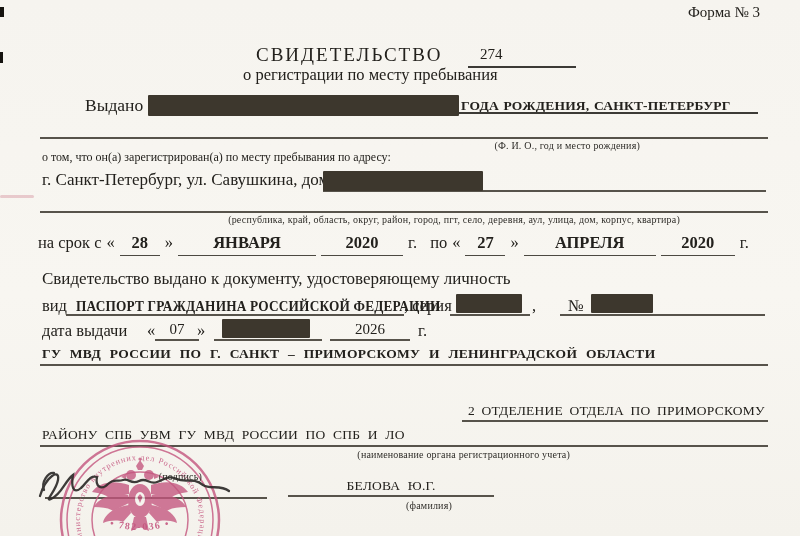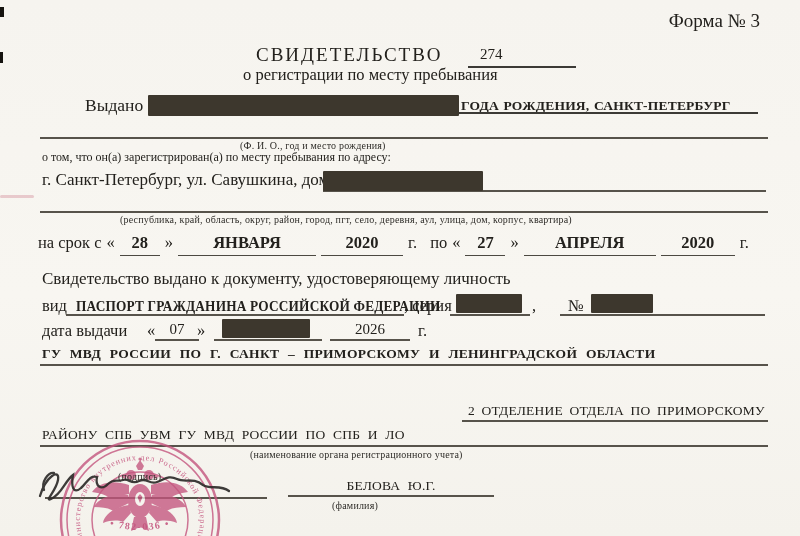--- a/index.html
+++ b/index.html
@@ -7,24 +7,24 @@
   #page {
     position:relative; width:800px; height:536px; overflow:hidden;
     background:linear-gradient(180deg,#f6f4ef 0%,#f8f6f1 55%,#f4f2ec 100%);
     font-family:"Liberation Serif","DejaVu Serif",serif;
     color:#23211d;
   }
   .abs { position:absolute; }
   .rule { position:absolute; background:#57534b; height:1.5px; }
   .rule.dark { background:#3c3a36; height:2px; }
   .bar { position:absolute; background:#3d372d; z-index:3; border-radius:1px; }
-  .cap { position:absolute; font-size:10px; color:#2e2c28; text-align:left; letter-spacing:.2px; }
+  .cap { position:absolute; font-size:10px; color:#2e2c28; text-align:right; letter-spacing:.2px; }
   .caps { letter-spacing:.2px; }
   .uslot { display:inline-block; text-align:center; border-bottom:1.5px solid #4c4942; padding-bottom:2px; font-weight:bold; }
-  #form-label { right:40px; top:10px; font-size:19px; }
+  #form-label { right:40px; top:4px; font-size:15px; }
   #title { left:256px; top:44px; font-size:19px; letter-spacing:2px; }
   #cert-number { left:480px; top:46px; font-size:15px; }
   #subtitle { left:243px; top:65px; font-size:16.5px; }
   #issued-label { left:85px; top:95px; font-size:17.5px; }
   #issued-suffix { left:461px; top:98px; font-size:13.5px; font-weight:bold; word-spacing:1px; }
   #statement { left:42px; top:150px; font-size:12px; }
   #addr-prefix { left:42px; top:170px; font-size:17px; }
   #period-row { left:38px; top:233px; width:732px; display:flex; gap:5px; align-items:flex-start; font-size:16.5px; }
   #doc-intro { left:42px; top:269px; font-size:17px; }
   #vid-label { left:42px; top:296px; font-size:16.5px; }

